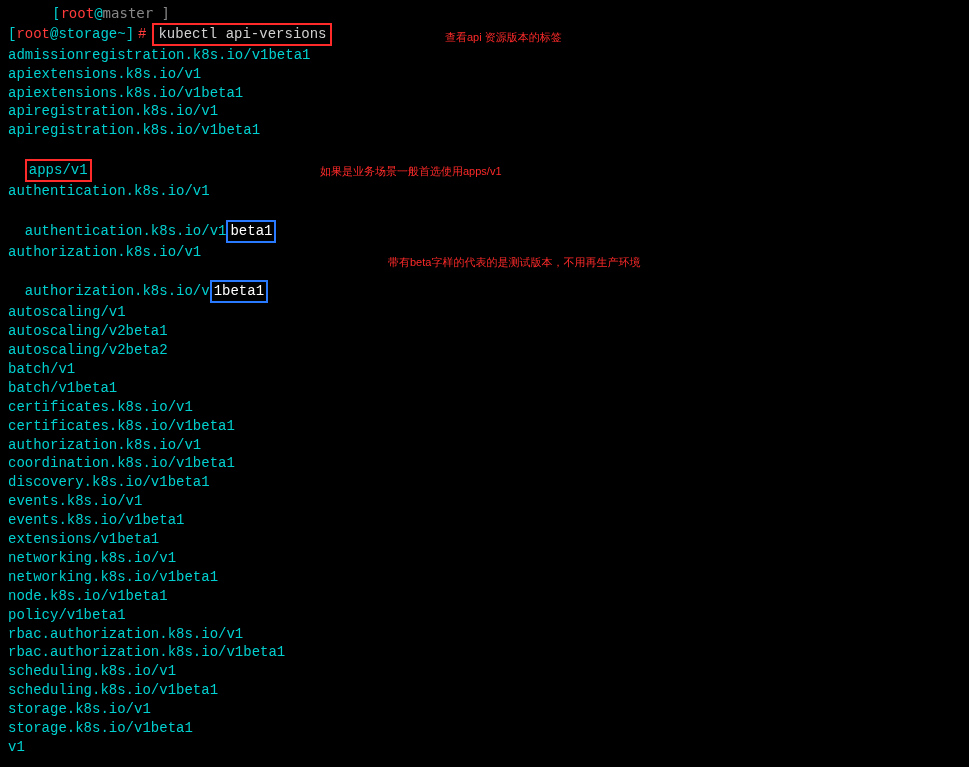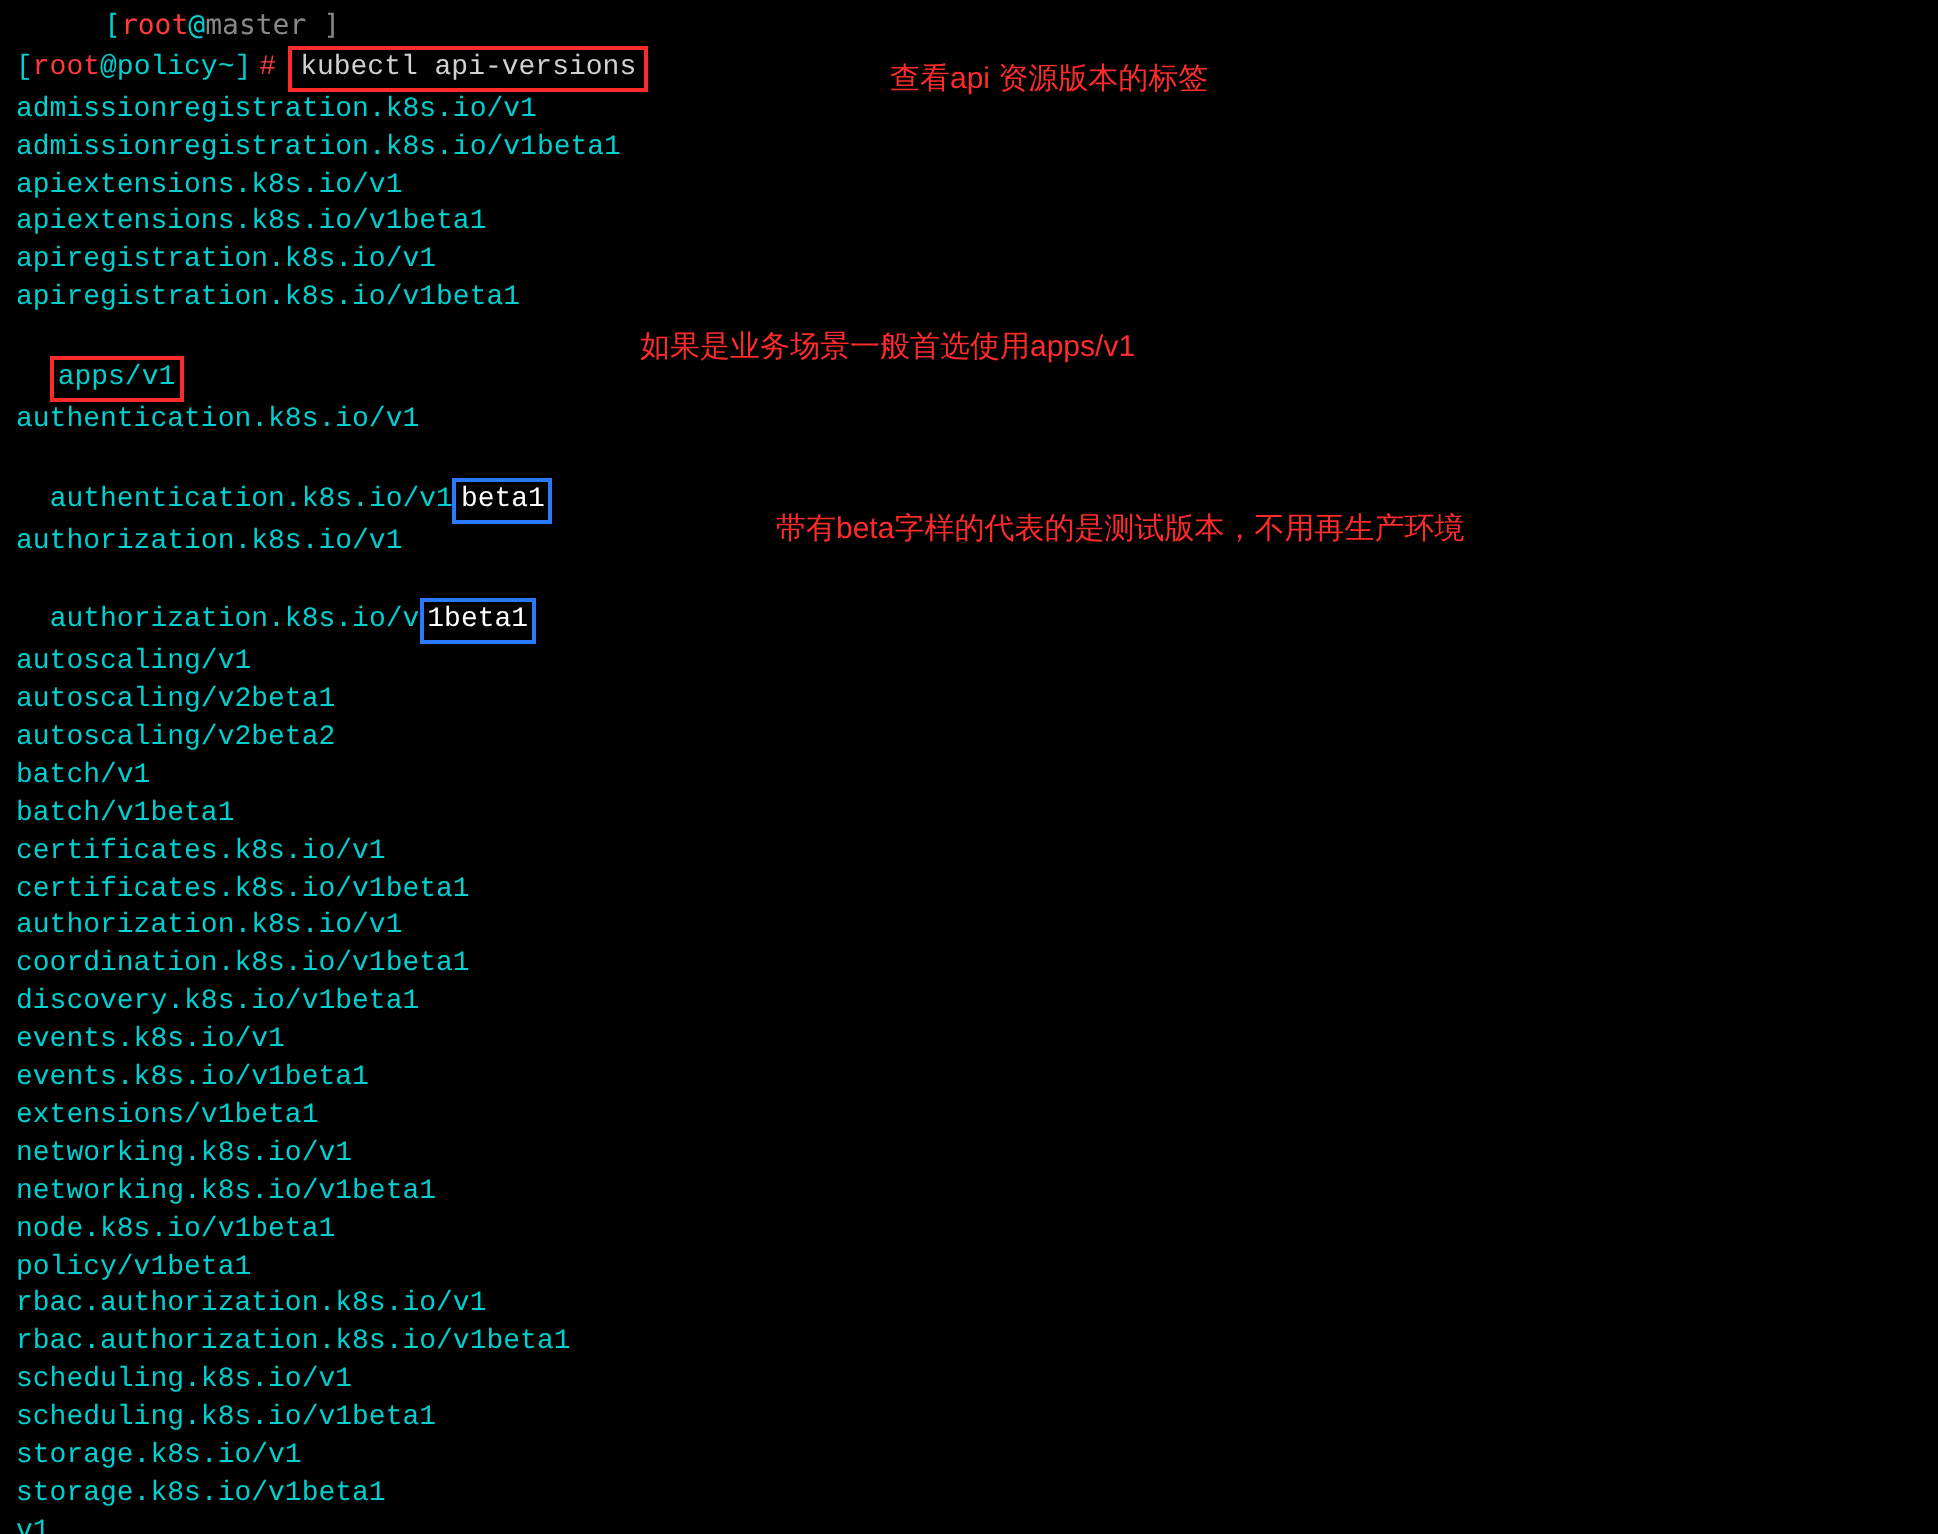--- a/index.html
+++ b/index.html
@@ -48,21 +48,21 @@
     .beta-box {
       display: inline-block;
       border: 2px solid #2a7aff;
       padding: 0 2px;
       color: #ffffff;
     }
     .annotation {
       position: absolute;
       color: #ff2a2a;
       font-family: "Microsoft YaHei", "SimSun", sans-serif;
-      font-size: 15px;
+      font-size: 11px;
       white-space: nowrap;
     }
     .ann1 { top: 30px; left: 445px; }
     .ann2 { top: 164px; left: 320px; }
     .ann3 { top: 255px; left: 388px; }
     .top-garbled {
       color: #d0d0d0;
       font-family: monospace;
       margin-left: 44px;
     }
@@ -74,31 +74,30 @@
 <body>
 
 <div class="top-garbled">
   <span class="bl">[</span><span class="rr">root</span><span class="bl">@</span><span class="gr">master  ]</span>
 </div>
 
 <div class="prompt-line">
   <span class="bracket">[</span>
   <span class="user-root">root</span>
   <span class="at">@</span>
-  <span class="host">policy</span>
+  <span class="host">storage</span>
   <span class="cwd"> ~</span>
   <span class="bracket">]</span>
   <span class="hash">#</span>
   <span class="cmd-box">
     <span class="cmd">kubectl api-versions</span>
   </span>
 </div>
 
 <div>
-  <div class="out-line">admissionregistration.k8s.io/v1</div>
   <div class="out-line">admissionregistration.k8s.io/v1beta1</div>
   <div class="out-line">apiextensions.k8s.io/v1</div>
   <div class="out-line">apiextensions.k8s.io/v1beta1</div>
   <div class="out-line">apiregistration.k8s.io/v1</div>
   <div class="out-line">apiregistration.k8s.io/v1beta1</div>
 </div>
 
 <div class="out-line">
   <span class="apps-box">apps/v1</span>
 </div>

